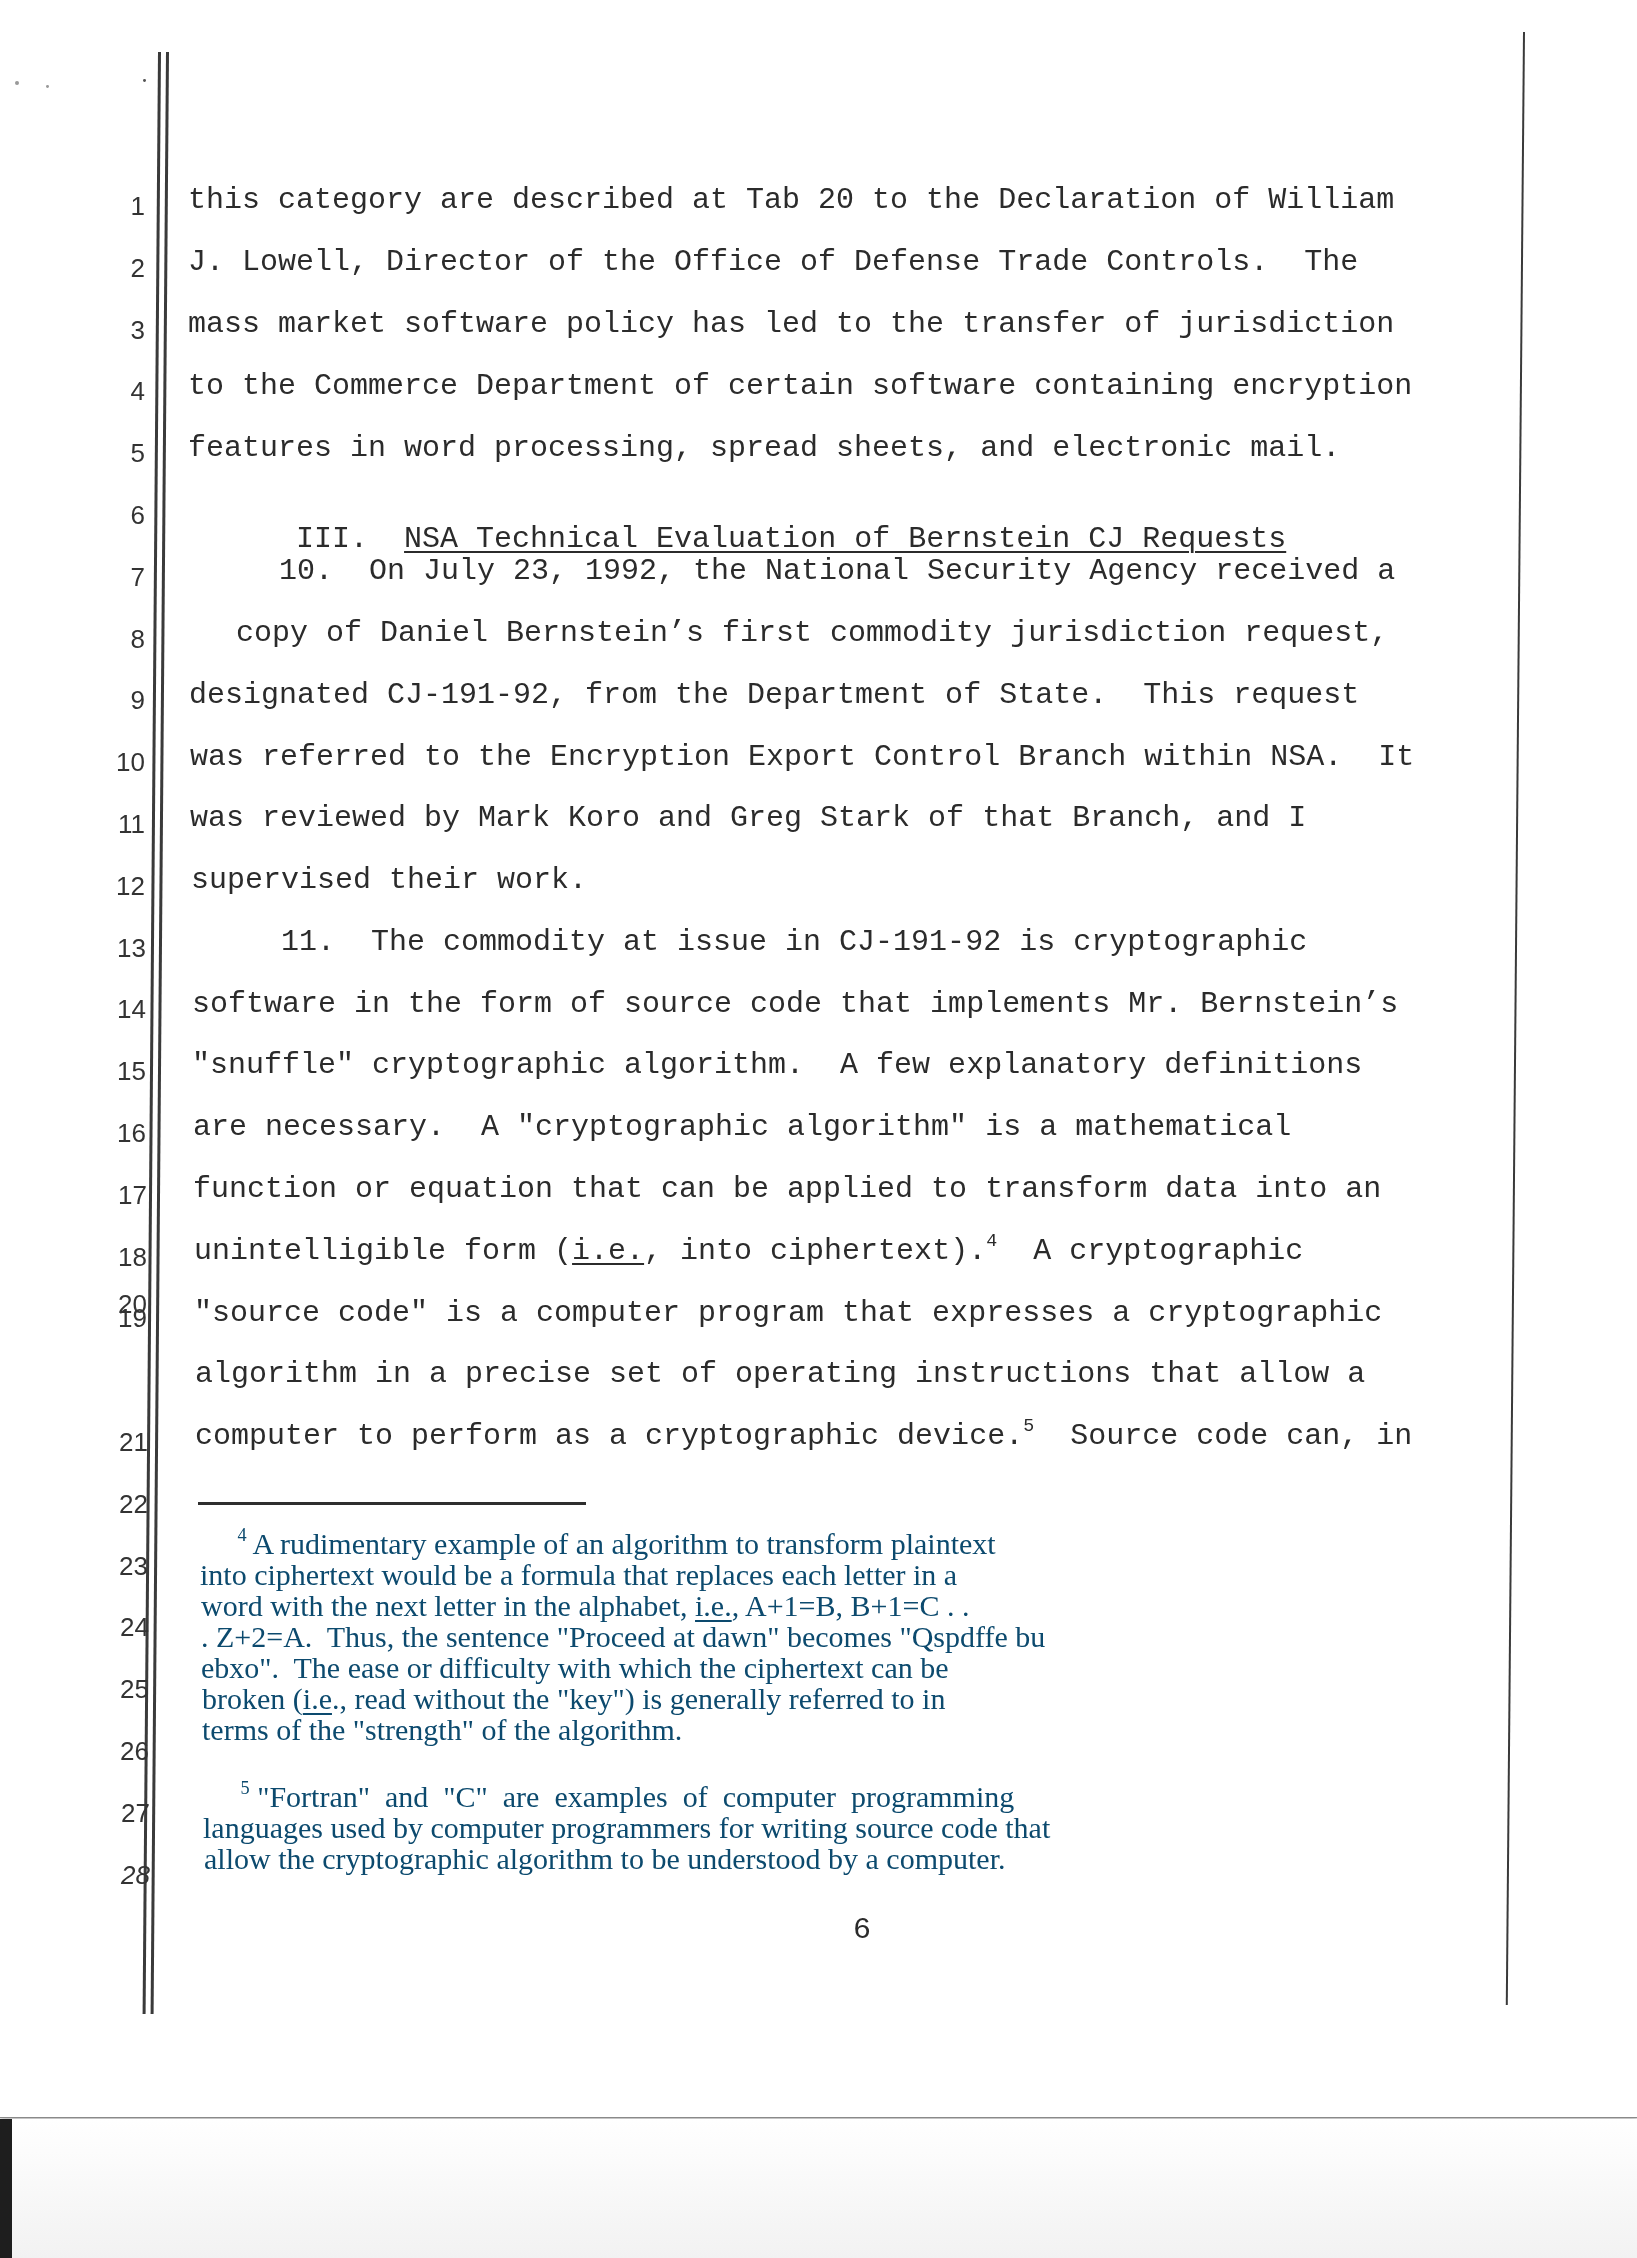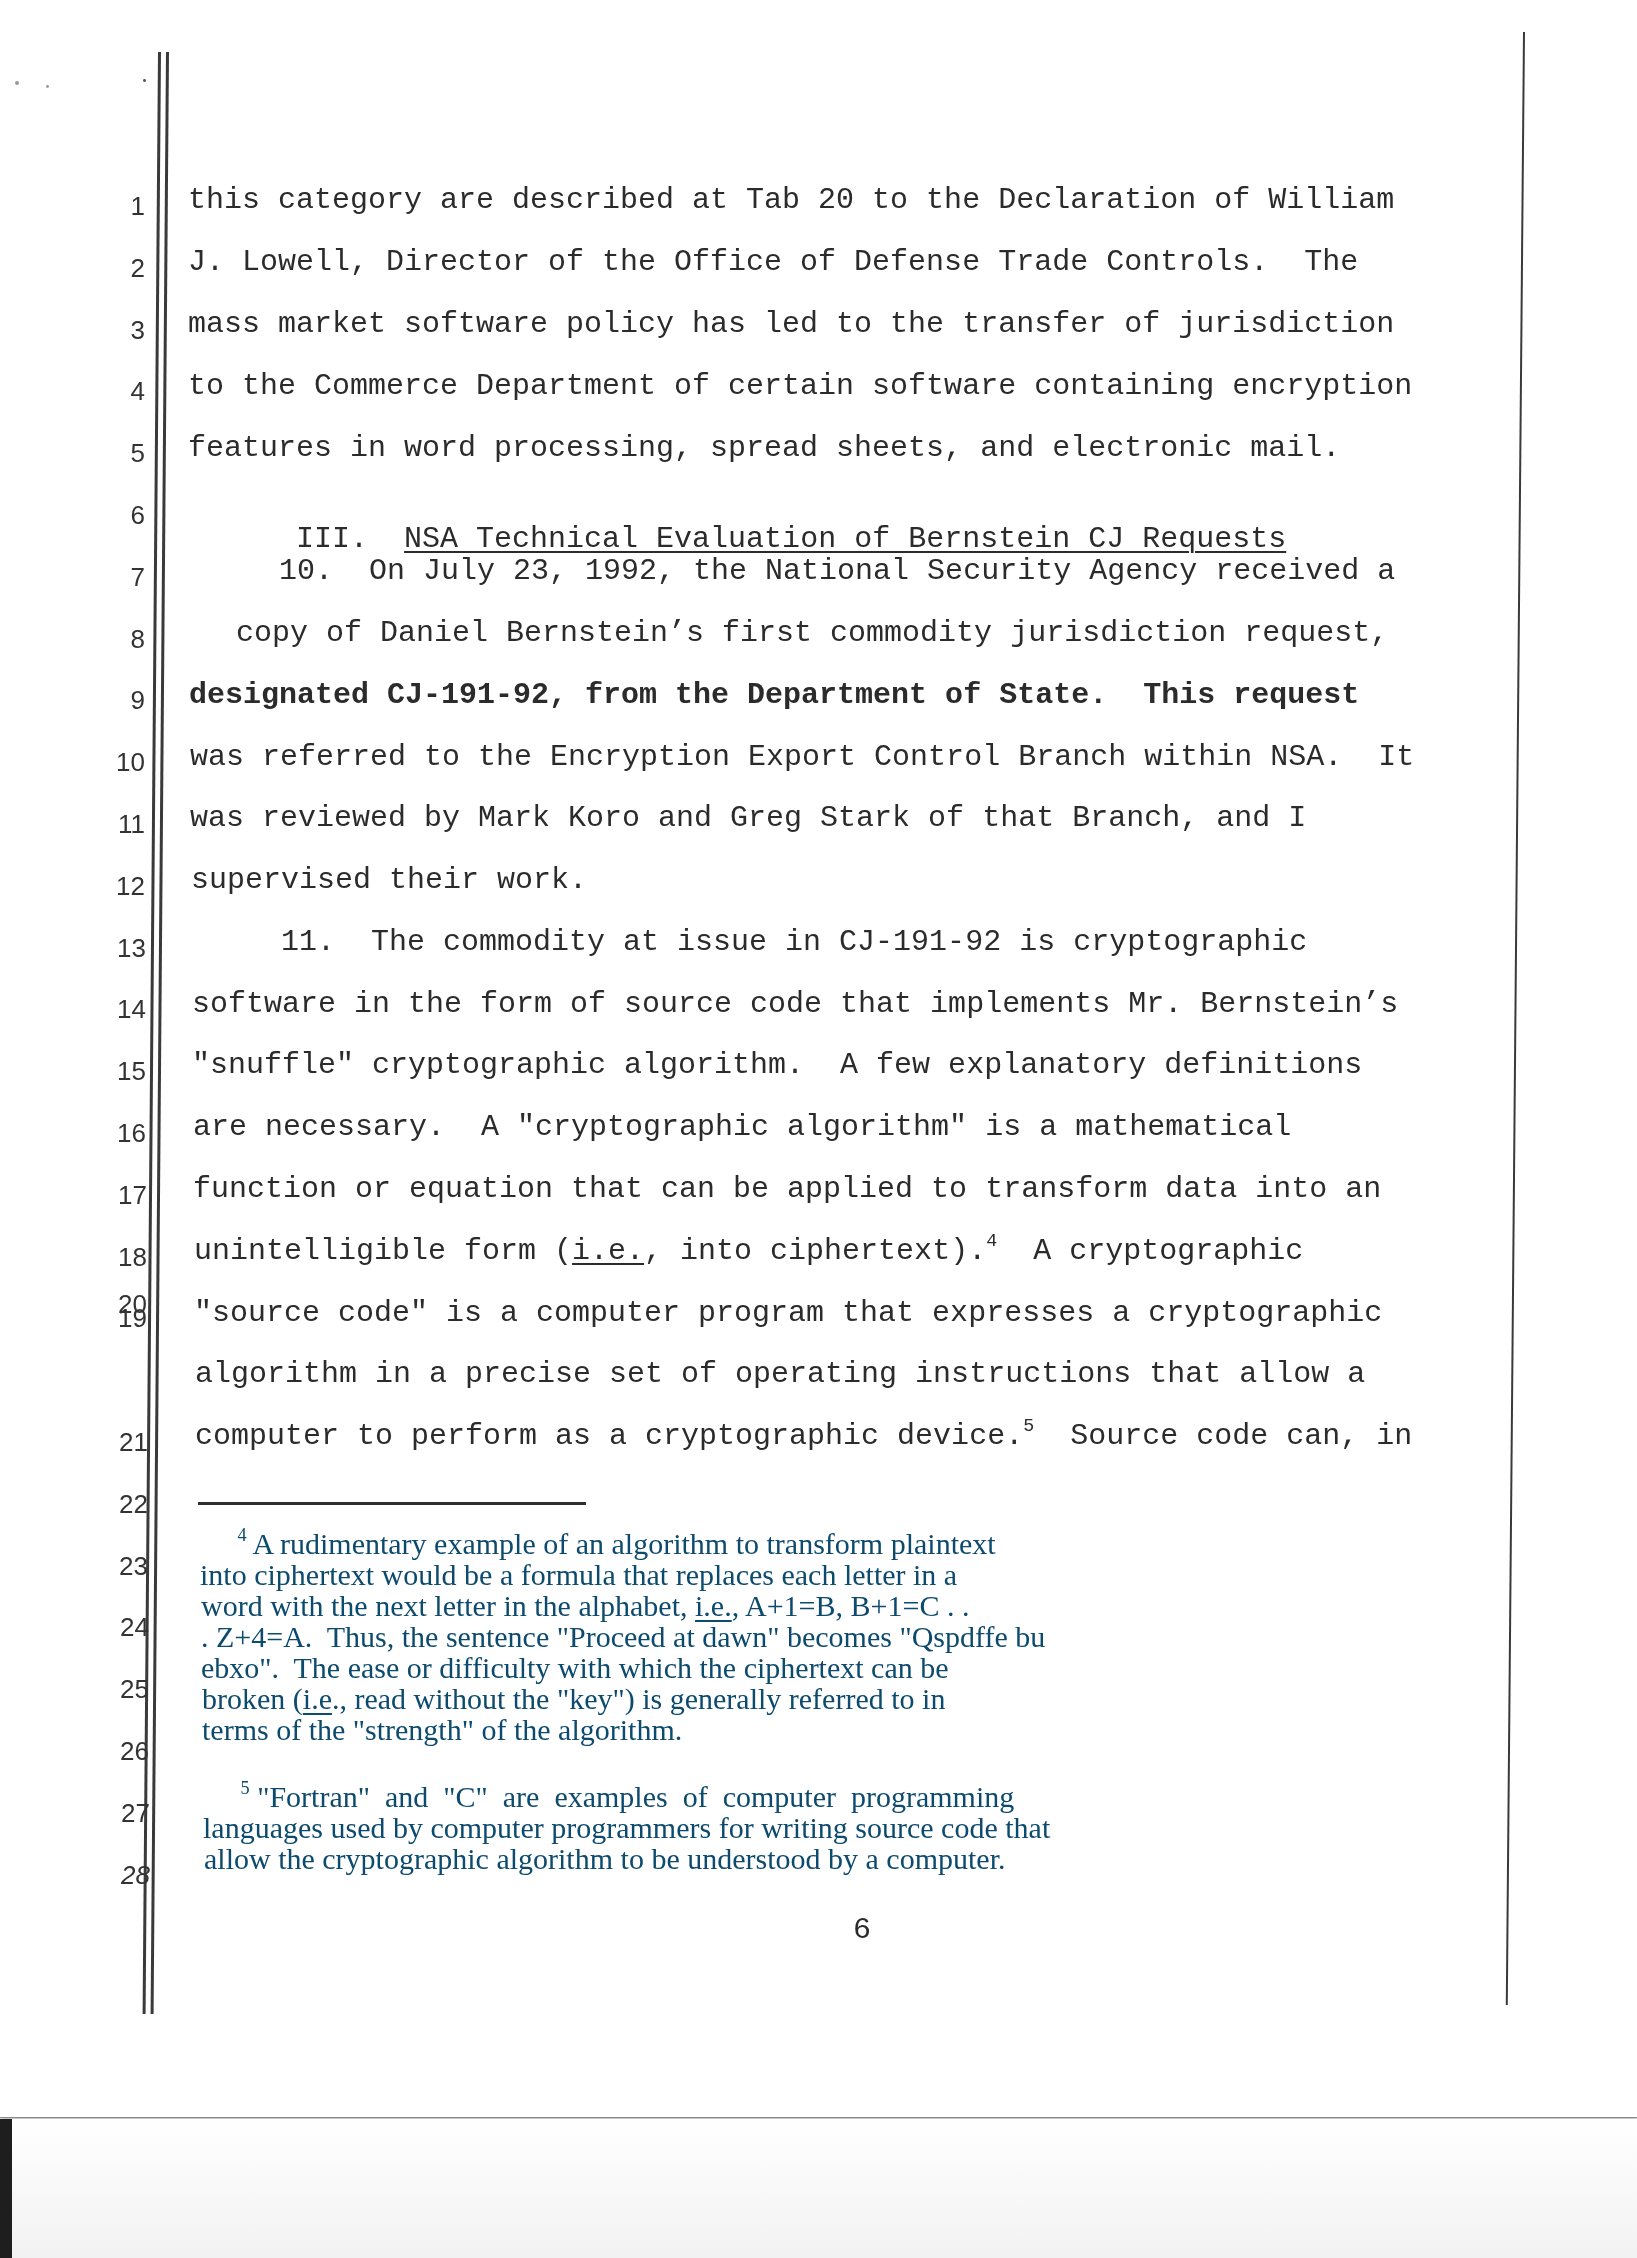--- a/index.html
+++ b/index.html
@@ -100,21 +100,21 @@
     <div class="body-line" style="top:309px;">mass market software policy has led to the transfer of jurisdiction</div>
     <div class="body-line" style="top:371px;">to the Commerce Department of certain software containing encryption</div>
     <div class="body-line" style="top:433px;">features in word processing, spread sheets, and electronic mail.</div>
 
     <div class="body-line" style="top:494px;">
       <span>III.</span><span>  </span><span class="u">NSA Technical Evaluation of Bernstein CJ Requests</span>
     </div>
 
     <div class="body-line" style="top:556px;left:189px;">     10.  On July 23, 1992, the National Security Agency received a</div>
     <div class="body-line" style="top:618px;left:189px;margin-left:47px;">copy of Daniel Bernstein’s first commodity jurisdiction request,</div>
-    <div class="body-line" style="top:680px;left:189px;font-weight:bold;">designated CJ-191-92, from the Department of State.  This request</div>
+    <div class="body-line" style="top:680px;left:189px;">designated CJ-191-92, from the Department of State.  This request</div>
     <div class="body-line" style="top:742px;left:190px;">was referred to the Encryption Export Control Branch within NSA.  It</div>
     <div class="body-line" style="top:803px;left:190px;">was reviewed by Mark Koro and Greg Stark of that Branch, and I</div>
     <div class="body-line" style="top:865px;left:191px;">supervised their work.</div>
     <div class="body-line" style="top:927px;left:191px;">     11.  The commodity at issue in CJ-191-92 is cryptographic</div>
     <div class="body-line" style="top:989px;left:192px;">software in the form of source code that implements Mr. Bernstein’s</div>
     <div class="body-line" style="top:1050px;left:192px;">"snuffle" cryptographic algorithm.  A few explanatory definitions</div>
     <div class="body-line" style="top:1112px;left:193px;">are necessary.  A "cryptographic algorithm" is a mathematical</div>
     <div class="body-line" style="top:1174px;left:193px;">function or equation that can be applied to transform data into an</div>
 
     <div class="body-line" style="top:1236px;left:194px;"><span>unintelligible form (</span><span class="u">i.e.</span><span>, into ciphertext).</span><sup class="fn">4</sup><span>  A cryptographic</span></div>
@@ -124,21 +124,21 @@
 
     <div class="body-line" style="top:1421px;left:195px;"><span>computer to perform as a cryptographic device.</span><sup class="fn">5</sup><span>  Source code can, in</span></div>
   </div>
 
   <div class="fn-rule"></div>
 
   <div>
     <div class="fn-line" style="top:1529px;left:200px;"><span>     </span><sup class="fn">4</sup><span> A rudimentary example of an algorithm to transform plaintext</span></div>
     <div class="fn-line" style="top:1560px;left:200px;">into ciphertext would be a formula that replaces each letter in a</div>
     <div class="fn-line" style="top:1591px;left:201px;"><span>word with the next letter in the alphabet, </span><span class="u">i.e.</span><span>, A+1=B, B+1=C . .</span></div>
-    <div class="fn-line" style="top:1622px;left:201px;">. Z+4=A.  Thus, the sentence "Proceed at dawn" becomes "Qspdffe bu</div>
+    <div class="fn-line" style="top:1622px;left:201px;">. Z+2=A.  Thus, the sentence "Proceed at dawn" becomes "Qspdffe bu</div>
     <div class="fn-line" style="top:1653px;left:201px;">ebxo".  The ease or difficulty with which the ciphertext can be</div>
     <div class="fn-line" style="top:1684px;left:202px;"><span>broken (</span><span class="u">i.e</span><span>., read without the "key") is generally referred to in</span></div>
     <div class="fn-line" style="top:1715px;left:202px;">terms of the "strength" of the algorithm.</div>
 
     <div class="fn-line" style="top:1782px;left:203px;"><span>     </span><sup class="fn">5</sup><span> "Fortran"  and  "C"  are  examples  of  computer  programming</span></div>
     <div class="fn-line" style="top:1813px;left:203px;">languages used by computer programmers for writing source code that</div>
     <div class="fn-line" style="top:1844px;left:204px;">allow the cryptographic algorithm to be understood by a computer.</div>
   </div>
 
   <div class="page-number">6</div>

